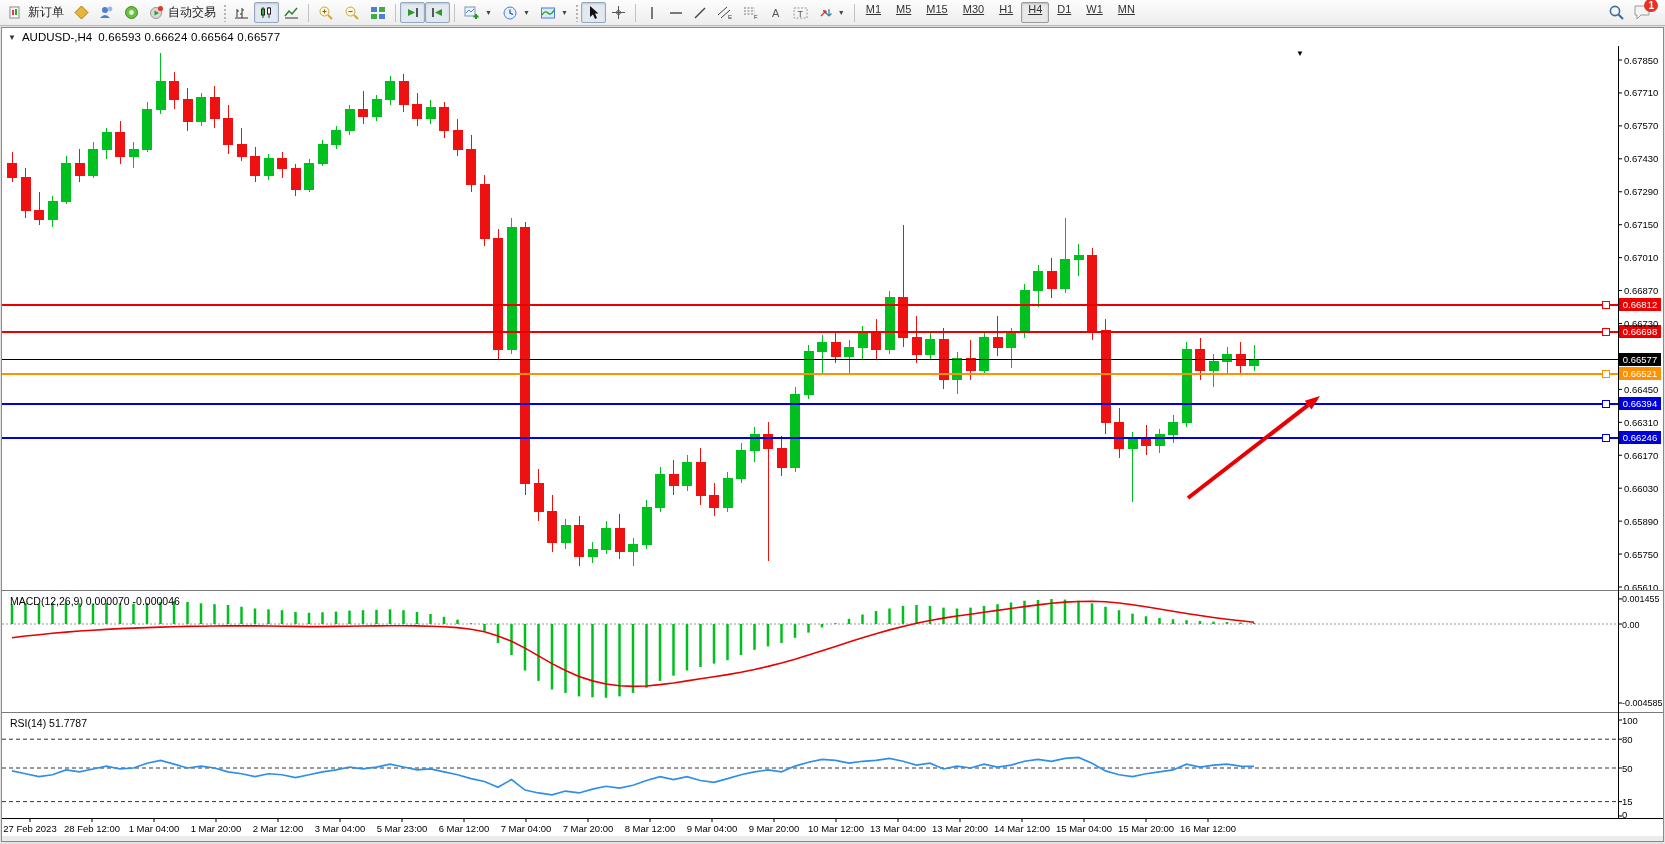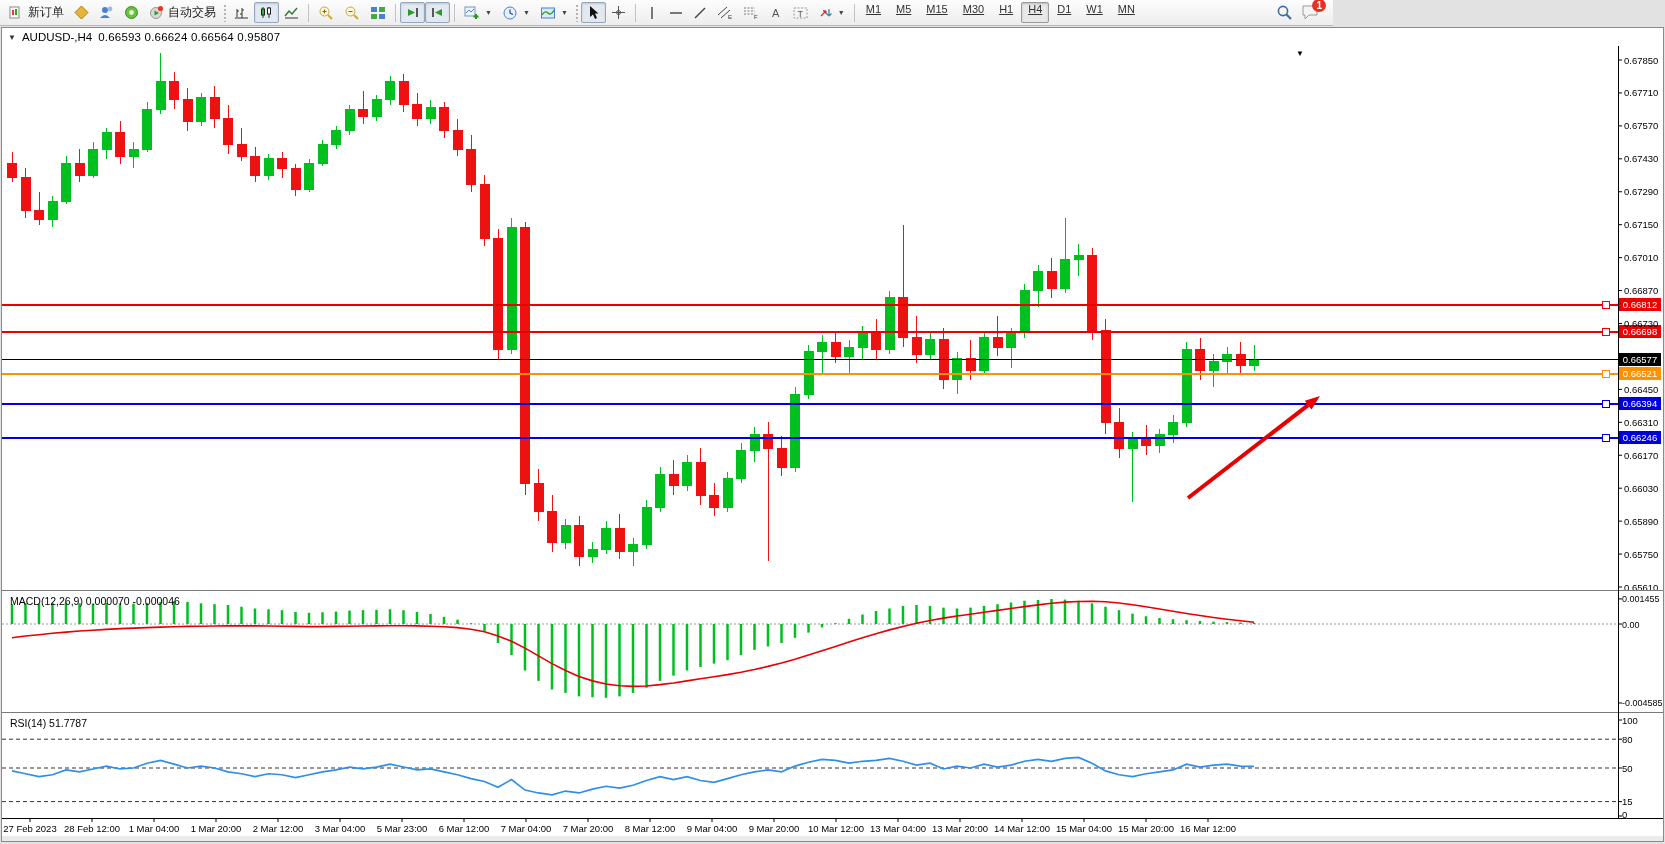--- a/index.html
+++ b/index.html
@@ -1,18 +1,18 @@
 <!DOCTYPE html>
 <html><head>
 <meta charset="utf-8">
 <style>
   html,body{margin:0;padding:0;width:1665px;height:844px;overflow:hidden;
     background:#e2e2e2;font-family:"Liberation Sans",sans-serif;-webkit-font-smoothing:antialiased;}
   
-  .toolbar{position:absolute;left:0;top:0;width:1333px;height:26px;
+  .toolbar{position:absolute;left:0;top:0;width:1665px;height:26px;
     background:linear-gradient(#fdfdfd,#ededed);border-bottom:1px solid #b8b8b8;
     display:flex;align-items:center;padding:0 4px;box-sizing:border-box;font-size:12px;color:#222;}
   .tb-btn{height:21px;min-width:21px;display:flex;align-items:center;justify-content:center;
     gap:4px;padding:0 4px;border:1px solid transparent;border-radius:2px;box-sizing:border-box;cursor:default;}
   .tb-btn.pressed{background:#e3e9f0;border:1px solid #94a7bd;box-shadow:inset 0 1px 2px rgba(0,0,0,.15);}
   .tb-sep{width:1px;height:18px;background:#c2c2c2;margin:0 4px;}
   .tb-grip{width:4px;height:18px;margin:0 2px;
     background-image:radial-gradient(#b5b5b5 35%,transparent 40%);background-size:4px 4px;}
   .tf-btn{height:19px;padding:0 6px;font-size:11px;color:#333;border:1px solid transparent;border-radius:2px;text-decoration:underline;}
   .tf-btn.pressed{background:#e8e8e8;border:1px solid #9a9a9a;box-shadow:inset 0 1px 2px rgba(0,0,0,.2);}
@@ -237,21 +237,21 @@
       </svg>
       <span class="chat-badge">1</span>
     </div>
   </div>
 </div>
 
 <div class="chart-window">
   <div class="title-bar">
     <span class="title-caret">▼</span>
     <span>AUDUSD-,H4</span>
-    <span class="ohlc">0.66593 0.66624 0.66564 0.95807</span>
+    <span class="ohlc">0.66593 0.66624 0.66564 0.66577</span>
   </div>
   <svg id="plot" width="1661" height="795">
       <rect x="0" y="0" width="1661" height="795" fill="#ffffff"></rect>
       <g shape-rendering="crispEdges">
         <g>
           <line x1="10" y1="105.75446428571473" x2="10" y2="136.33928571428544" stroke="#ee1111" stroke-width="1"></line>
           <rect x="5.5" y="117.5178571428563" width="9" height="14.116071428572482" fill="#ee1111" stroke="#ee1111"></rect>
         </g>
         <g>
           <line x1="23.5" y1="122.22321428571293" x2="23.5" y2="171.6294642857154" stroke="#ee1111" stroke-width="1"></line>

